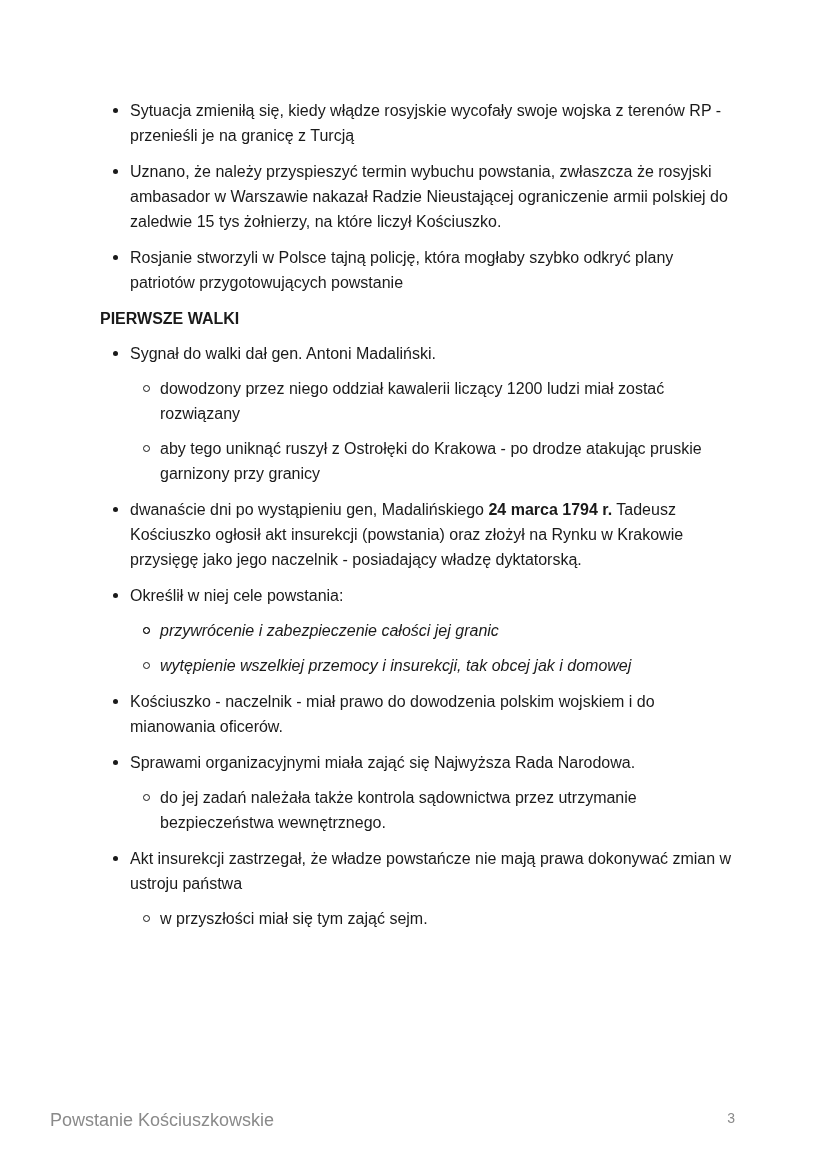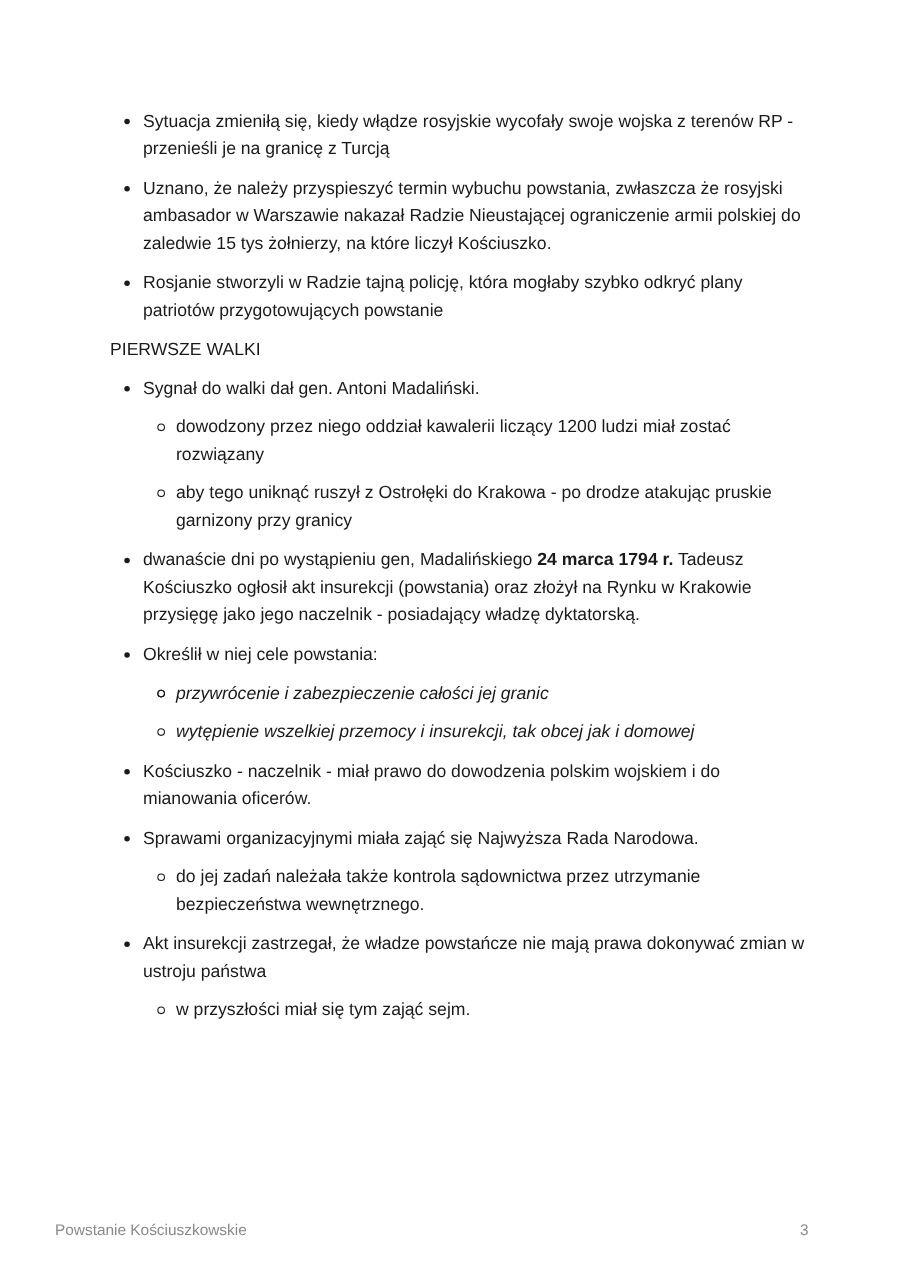--- a/index.html
+++ b/index.html
@@ -7,36 +7,36 @@
            font-family: "Liberation Sans", sans-serif; color: #1a1a1a; }
     .page { position: absolute; left: 0; top: 0; width: 785px; height: 1171px; }
     .content { position: absolute; left: 100px; top: 98px; width: 640px; font-size: 16px; line-height: 25px; }
     ul.l1 { list-style: none; margin: 0; padding: 0; }
     ul.l1 > li { position: relative; padding-left: 30px; margin-bottom: 11px; }
     ul.l1 > li > .bullet { position: absolute; left: 13px; top: 10px; width: 5px; height: 5px; background: #1a1a1a; border-radius: 50%; }
     ul.l2 { list-style: none; margin: 10px 0 0 0; padding: 0; }
     ul.l2 > li { position: relative; padding-left: 30px; margin-bottom: 10px; }
     ul.l2 > li:last-child { margin-bottom: 0; }
     ul.l2 > li > .sbullet { position: absolute; left: 13px; top: 9px; width: 5px; height: 5px; border: 1.2px solid #1a1a1a; border-radius: 50%; box-sizing: content-box; }
-    .heading { font-weight: normal; margin: 4px 0 10px 0; }
+    .heading { font-weight: bold; margin: 4px 0 10px 0; }
     em, .it { font-style: italic; }
     b { font-weight: bold; }
-    .footer-left { position: absolute; left: 50px; top: 1110px; font-size: 14px; color: #8a8a8a; }
+    .footer-left { position: absolute; left: 50px; top: 1110px; font-size: 18px; color: #8a8a8a; }
     .footer-right { position: absolute; right: 50px; top: 1110px; font-size: 14px; color: #8a8a8a; }
   </style>
 </head>
 <body>
 
 <div class="page">
   <div class="content">
 
     <ul class="l1">
       <li><span class="bullet"></span><span>Sytuacja zmieniłą się, kiedy włądze rosyjskie wycofały swoje wojska z terenów RP - przenieśli je na granicę z Turcją</span></li>
       <li><span class="bullet"></span><span>Uznano, że należy przyspieszyć termin wybuchu powstania, zwłaszcza że rosyjski ambasador w Warszawie nakazał Radzie Nieustającej ograniczenie armii polskiej do zaledwie 15 tys żołnierzy, na które liczył Kościuszko.</span></li>
-      <li><span class="bullet"></span><span>Rosjanie stworzyli w Radzie tajną policję, która mogłaby szybko odkryć plany patriotów przygotowujących powstanie</span></li>
+      <li><span class="bullet"></span><span>Rosjanie stworzyli w Polsce tajną policję, która mogłaby szybko odkryć plany patriotów przygotowujących powstanie</span></li>
     </ul>
 
     <div class="heading">PIERWSZE WALKI</div>
 
     <ul class="l1">
       <li><span class="bullet"></span><span>Sygnał do walki dał gen. Antoni Madaliński.</span>
         <ul class="l2">
           <li><span class="sbullet"></span><span>dowodzony przez niego oddział kawalerii liczący 1200 ludzi miał zostać rozwiązany</span></li>
           <li><span class="sbullet"></span><span>aby tego uniknąć ruszył z Ostrołęki do Krakowa - po drodze atakując pruskie garnizony przy granicy</span></li>
         </ul>

